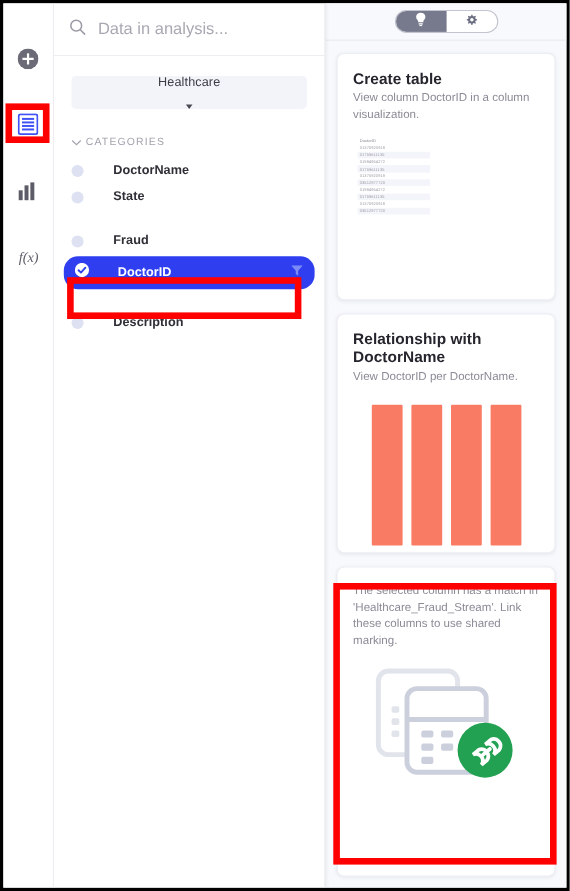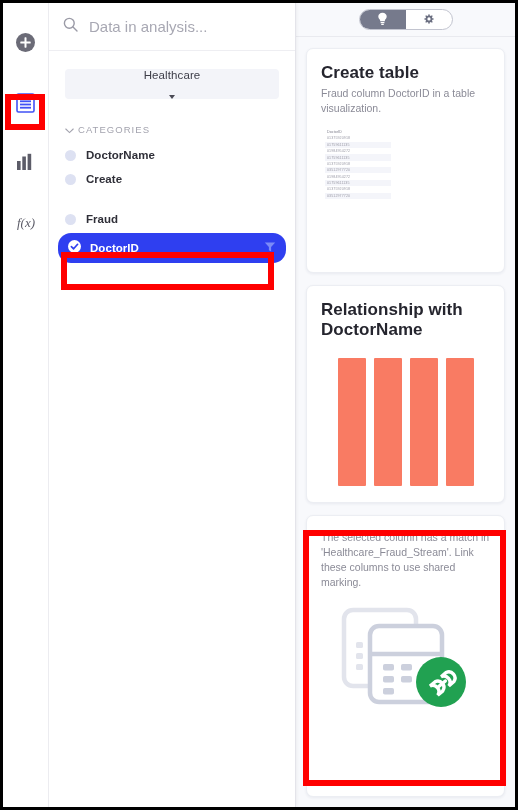--- a/index.html
+++ b/index.html
@@ -26,21 +26,21 @@
     display: flex;
     flex-direction: column;
     align-items: center;
     padding-top: 30px;
     gap: 30px;
     position: relative;
     z-index: 3;
   }
   .rail-item {
     width: 30px; height: 30px;
-    display: flex; align-items: flex-start; justify-content: center;
+    display: flex; align-items: flex-end; justify-content: center;
     cursor: pointer;
   }
   .rail-item svg { display: block; }
 
   
   .sidebar {
     width: 248px;
     flex: 0 0 248px;
     background: #ffffff;
     border-left: 1px solid #ececf0;
@@ -120,20 +120,21 @@
     width: 11px; height: 11px;
     border-radius: 50%;
     background: #dde1f2;
     flex: 0 0 auto;
   }
   .col-label {
     font-size: 11.5px;
     color: #2f2f38;
     font-weight: 600;
     letter-spacing: 0.05px;
+    margin-left: 17px;
   }
 
   
   .col-row.selected {
     background: #2f3ff0;
     margin: 2px 9px;
     padding: 6px 10px;
     border-radius: 13px;
     justify-content: space-between;
   }
@@ -183,21 +184,21 @@
   }
   .card {
     background: #ffffff;
     border-radius: 7px;
     border: 1px solid #eceef3;
     box-shadow: 0 1px 3px rgba(30,40,80,0.07);
     padding: 14px 14px 12px 14px;
     position: relative;
   }
   .card-title {
-    font-size: 17px;
+    font-size: 14px;
     font-weight: 700;
     color: #25252e;
     margin-bottom: 3px;
     letter-spacing: 0.05px;
   }
   .card-desc {
     font-size: 10.5px;
     line-height: 1.42;
     color: #8b8b97;
   }
@@ -335,21 +336,21 @@
           </svg>
         </span>
         <span class="group-title">CATEGORIES</span>
       </div>
       <div class="col-row">
         <span class="col-dot"></span>
         <span class="col-label">DoctorName</span>
       </div>
       <div class="col-row">
         <span class="col-dot"></span>
-        <span class="col-label">Create</span>
+        <span class="col-label">State</span>
       </div>
     </div>
 
     <div class="group">
       <div class="col-row">
         <span class="col-dot"></span>
         <span class="col-label">Fraud</span>
       </div>
       <div class="col-row selected">
         <span class="sel-left">
@@ -363,20 +364,24 @@
         </span>
         <span>
           <svg width="12" height="12" viewBox="0 0 12 12">
             <path d="M0.8 1.4 H11.2 L7.1 6.1 V10.6 L4.9 9.2 V6.1 Z" fill="#7c8bf7"></path>
           </svg>
         </span>
       </div>
     </div>
 
     <div class="group">
+      <div class="col-row">
+        <span class="col-dot"></span>
+        <span class="col-label">Description</span>
+      </div>
     </div>
   </div>
 
   <div class="right-panel">
 
     <div class="toggle-bar">
       <div class="toggle">
         <div class="toggle-seg active">
           <span>
             <svg width="11" height="13" viewBox="0 0 11 13">
@@ -402,38 +407,39 @@
             </svg>
           </span>
         </div>
       </div>
     </div>
 
     <div class="cards">
 
       <div class="card card-create">
         <div class="card-title">Create table</div>
-        <div class="card-desc">Fraud column DoctorID in a table visualization.</div>
+        <div class="card-desc">View column DoctorID in a column visualization.</div>
         <div class="mini-table">
           <div class="mini-head">DoctorID</div>
           <div class="mini-row">01375920918</div>
           <div class="mini-row">01759611135</div>
           <div class="mini-row">01984954272</div>
           <div class="mini-row">01759611135</div>
           <div class="mini-row">01375920918</div>
           <div class="mini-row">03512977720</div>
           <div class="mini-row">01984954272</div>
           <div class="mini-row">01759611135</div>
           <div class="mini-row">01375920918</div>
           <div class="mini-row">03512977720</div>
         </div>
       </div>
 
       <div class="card card-rel">
         <div class="card-title">Relationship with DoctorName</div>
+        <div class="card-desc">View DoctorID per DoctorName.</div>
         <div class="bars">
           <div class="bar" style="height:100%"></div>
           <div class="bar" style="height:100%"></div>
           <div class="bar" style="height:100%"></div>
           <div class="bar" style="height:100%"></div>
         </div>
       </div>
 
       <div class="card card-link">
         <div class="card-desc">The selected column has a match in 'Healthcare_Fraud_Stream'. Link these columns to use shared marking.</div>

